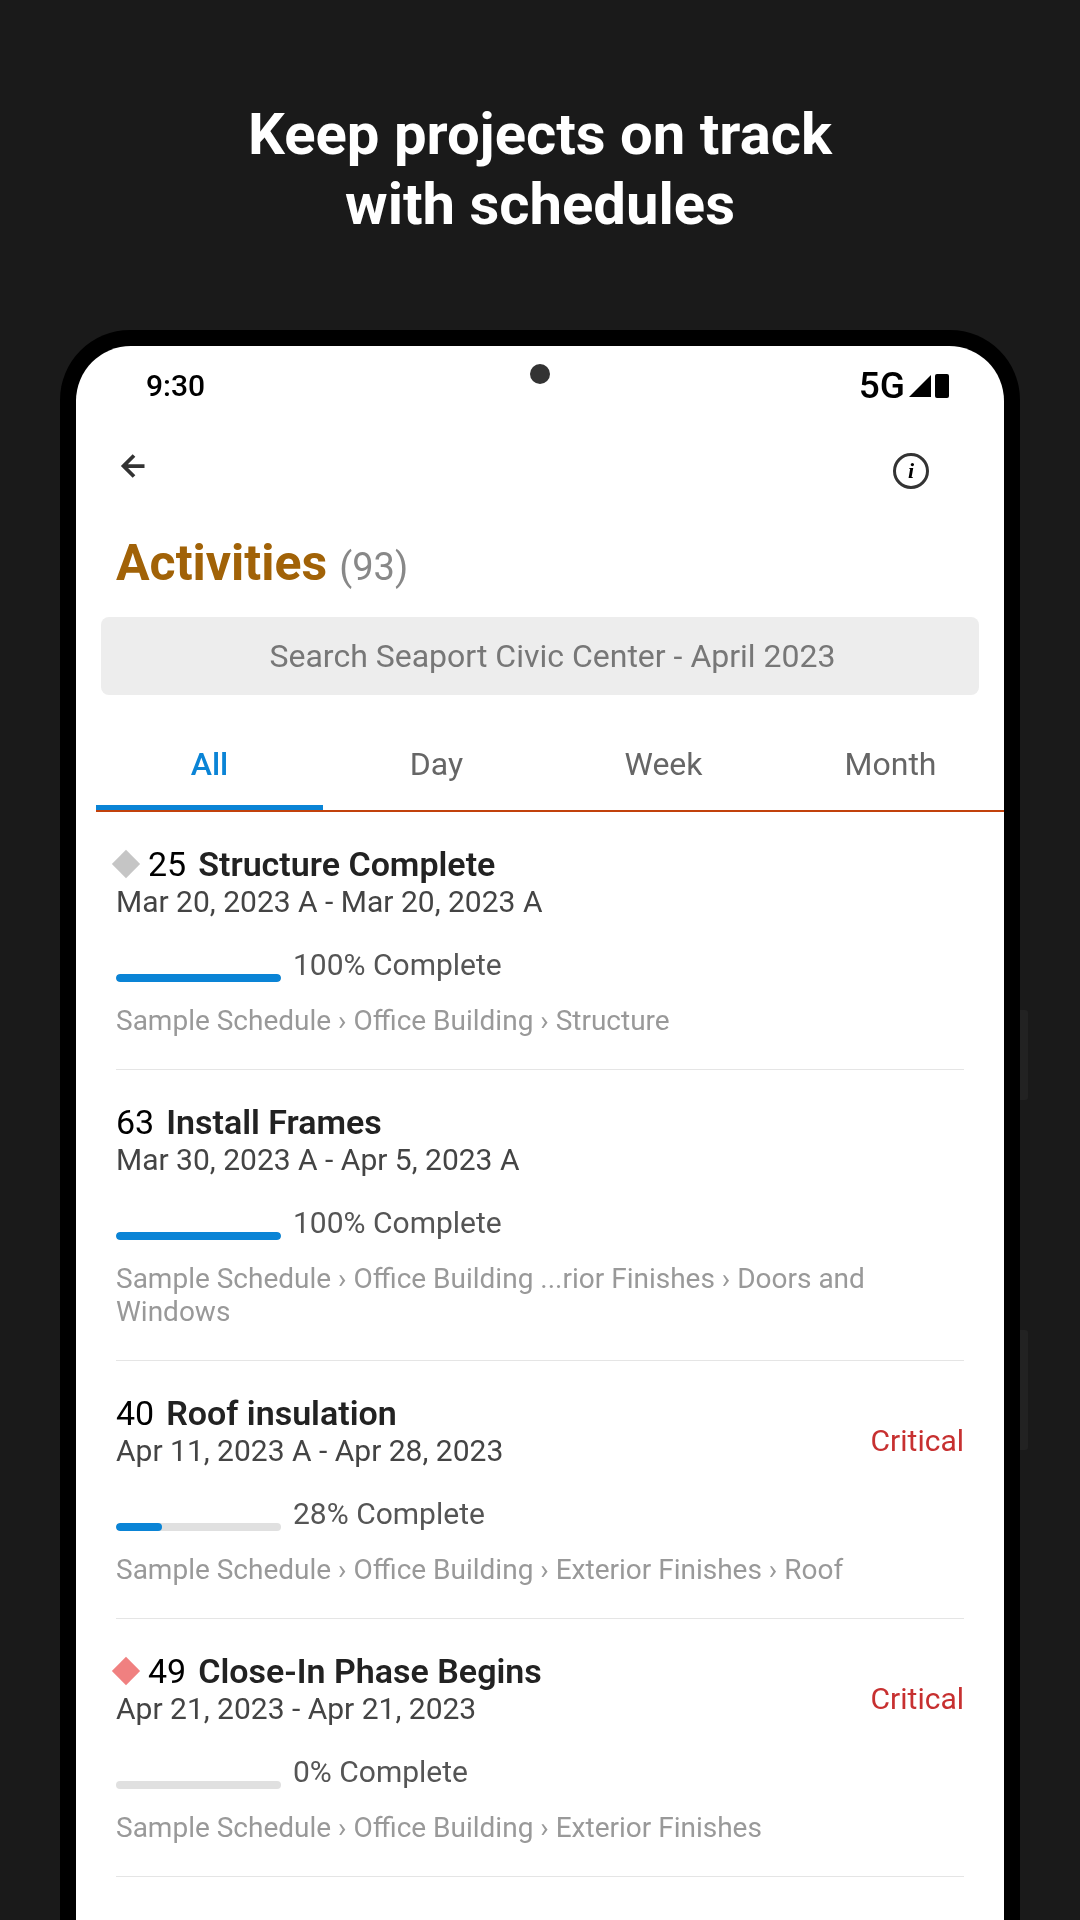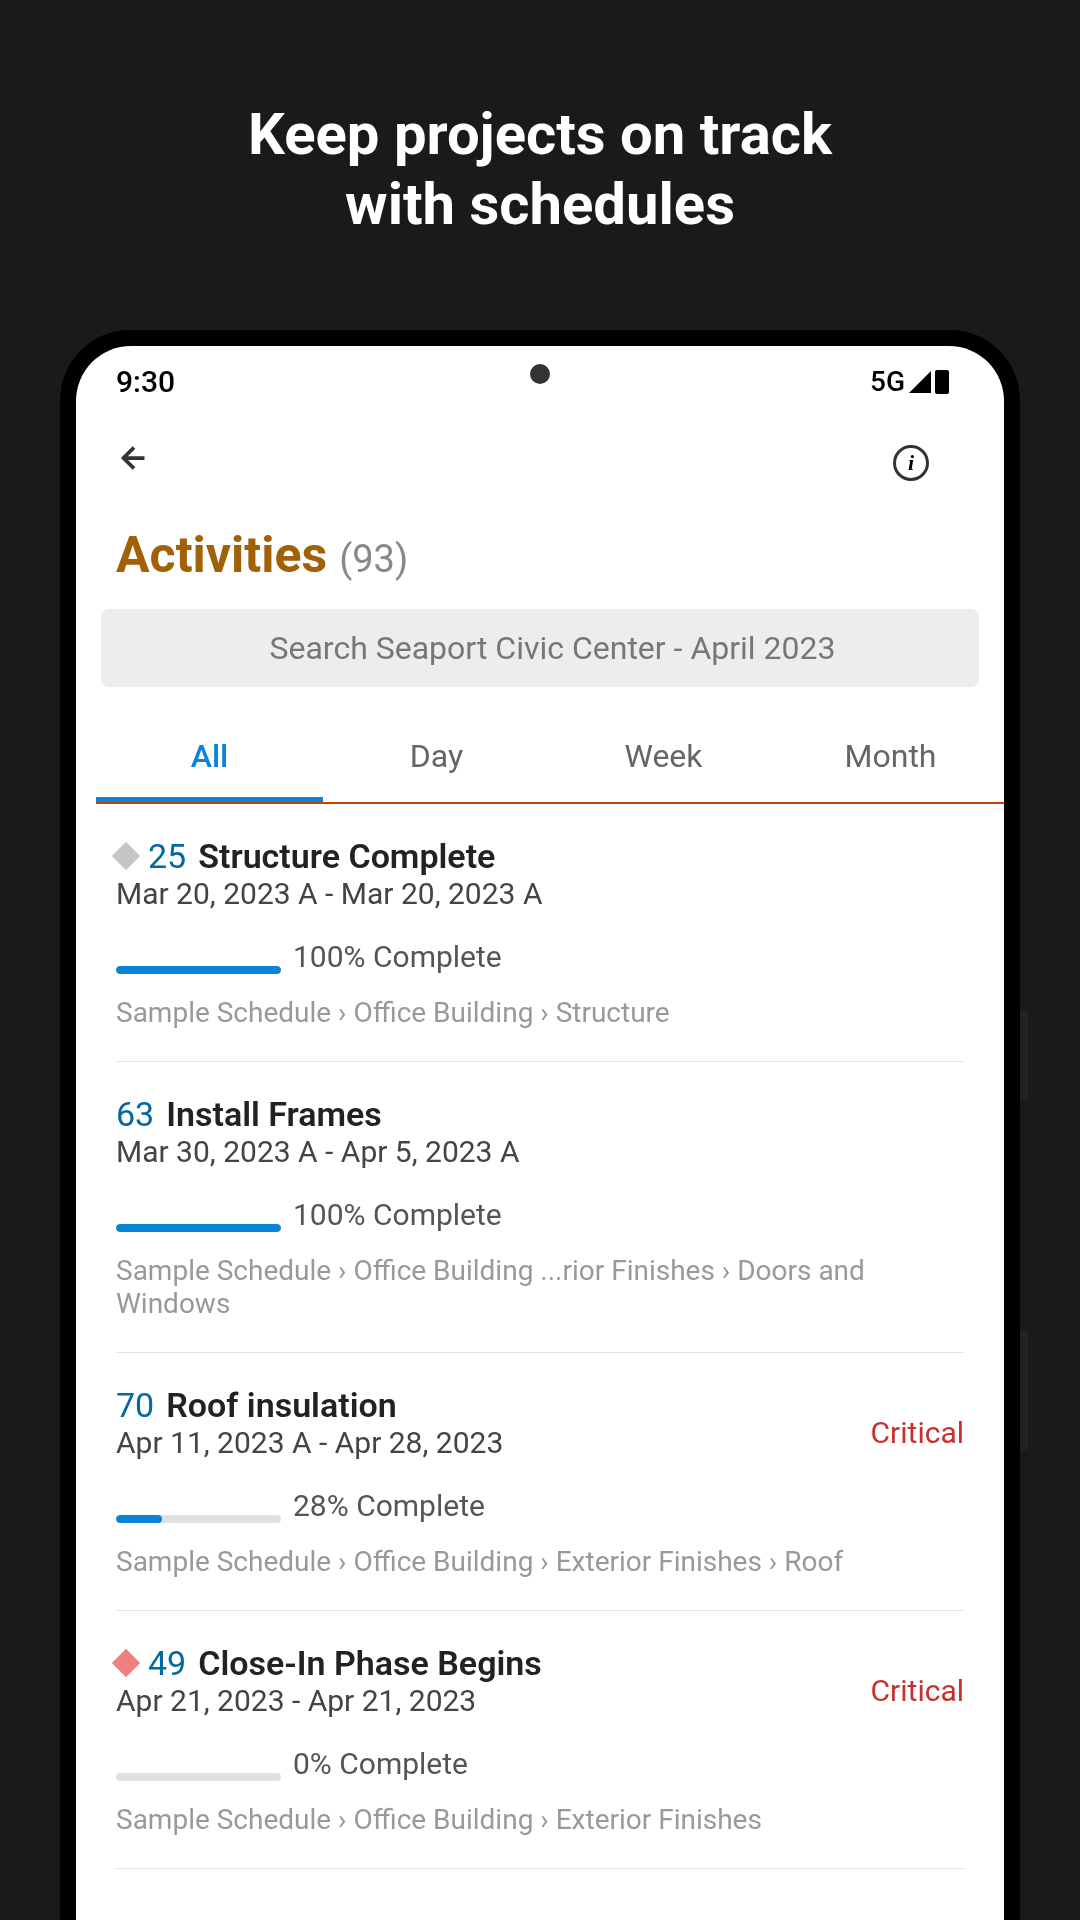--- a/index.html
+++ b/index.html
@@ -40,36 +40,37 @@
 .status-bar {
   display: flex;
   justify-content: space-between;
   align-items: center;
   padding: 18px 40px 10px;
   position: relative;
 }
 .status-time {
   font-size: 30px;
   font-weight: 500;
+  margin-left: 30px;
 }
 .camera-dot {
   position: absolute;
   left: 50%;
   top: 18px;
   transform: translateX(-50%);
   width: 20px;
   height: 20px;
   background: #333;
   border-radius: 50%;
 }
 .status-right {
   display: flex;
   align-items: center;
   gap: 4px;
-  font-size: 28px;
+  font-size: 37px;
   font-weight: 500;
   margin-right: 15px;
 }
 .signal-icon {
   width: 0;
   height: 0;
   border-style: solid;
   border-width: 0 0 22px 22px;
   border-color: transparent transparent #000 transparent;
 }
@@ -174,21 +175,21 @@
 }
 .diamond-icon {
   width: 20px;
   height: 20px;
   transform: rotate(45deg);
 }
 .diamond-gray { background: #c5c5c5; }
 .diamond-pink { background: #f08080; }
 .activity-num {
   font-size: 34px;
-  color: #0369a1;
+  color: #000000;
   font-weight: 400;
 }
 .activity-name {
   font-size: 34px;
   color: #222;
   font-weight: 600;
 }
 .activity-dates {
   font-size: 30px;
   color: #444;
@@ -335,21 +336,21 @@
       </div>
       <div class="progress-text">100% Complete</div>
     </div>
     <div class="breadcrumb">Sample Schedule › Office Building ...rior Finishes › Doors and Windows</div>
   </div>
         <div class="activity-item">
     <div class="activity-header">
       <div>
         <div class="activity-title-row">
 
-          <span class="activity-num">70</span>
+          <span class="activity-num">40</span>
           <span class="activity-name">Roof insulation</span>
         </div>
         <div class="activity-dates">Apr 11, 2023 A - Apr 28, 2023</div>
       </div>
       <div class="critical-badge">Critical</div>
     </div>
     <div class="progress-row">
       <div class="progress-bar">
         <div class="progress-fill" style="width:28%"></div>
       </div>

